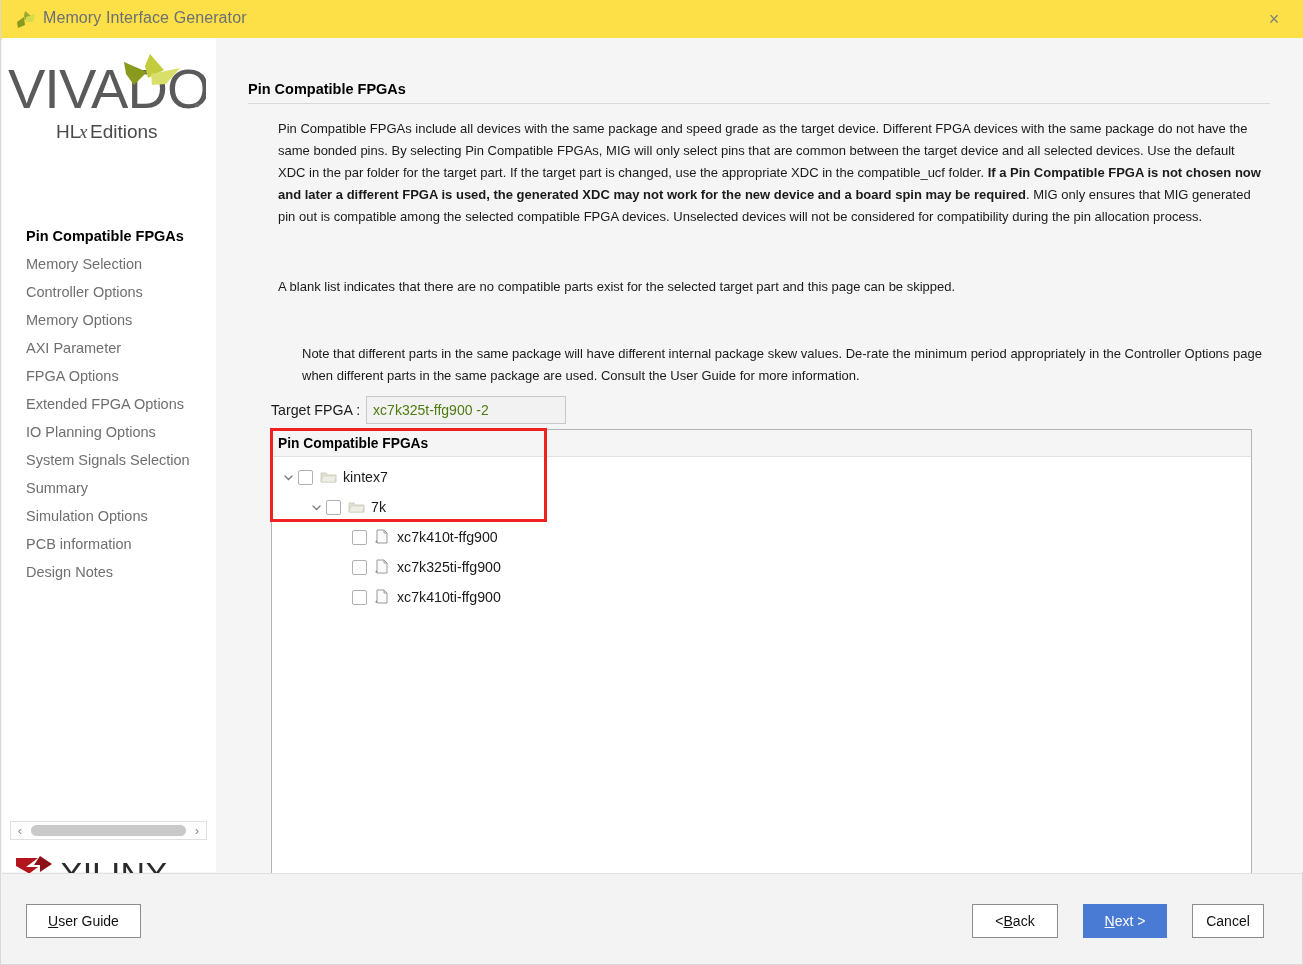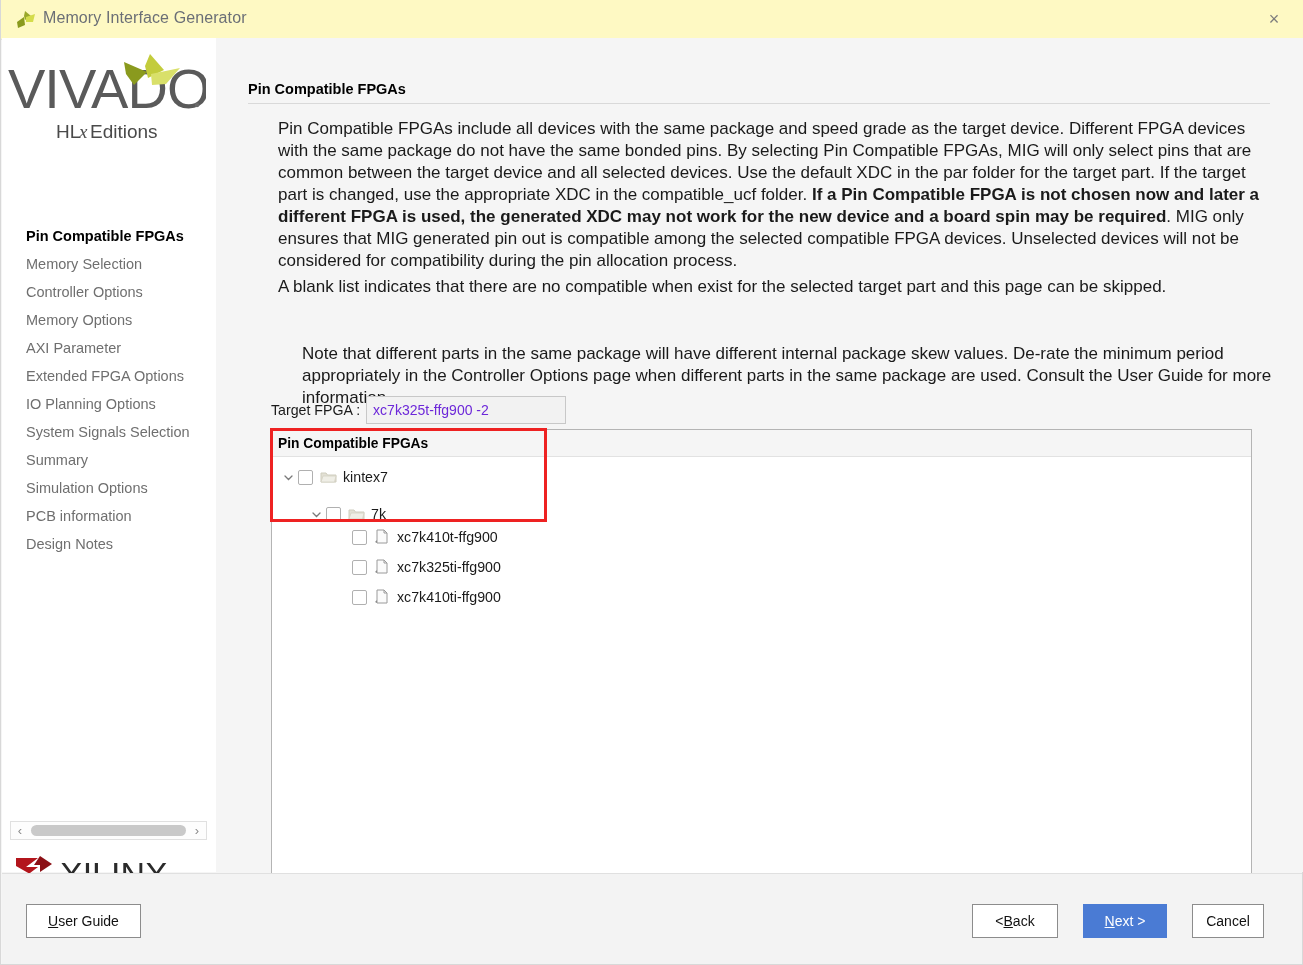--- a/index.html
+++ b/index.html
@@ -18,21 +18,21 @@
     background: #f5f5f5;
     border-left: 1px solid #d8d8d8;
     border-right: 1px solid #d8d8d8;
     border-bottom: 1px solid #d8d8d8;
   }
 
   
   #titlebar {
     position: absolute; left: 0; top: 0;
     width: 1303px; height: 40px;
-    background: #fef9c3;
+    background: #fde047;
     border-bottom: 1px solid #e3e3e3;
   }
   #titlebar-icon {
     position: absolute; left: 14px; top: 8px;
     width: 22px; height: 22px;
   }
   #titlebar-title {
     position: absolute; left: 42px; top: 9px;
     font-size: 16px; color: #6b6f76;
     letter-spacing: .1px;
@@ -111,42 +111,42 @@
   #title-rule {
     position: absolute; left: 32px; top: 65px;
     width: 1022px; height: 1px;
     background: #d9d9d9;
   }
 
   .body-para {
     position: absolute;
     left: 62px;
     width: 985px;
-    font-size: 17px;
+    font-size: 13px;
     color: #1a1a1a;
     line-height: 22px;
   }
   #para-1 { top: 80px; }
   #para-2 { top: 238px; }
   #para-3 { top: 305px; margin-left: 24px; }
   .body-para b { font-weight: bold; }
 
   
   #target-row {
     position: absolute; left: 55px; top: 358px;
     display: flex; align-items: center;
   }
   #target-label {
     font-size: 14.2px; color: #1a1a1a; margin-right: 6px;
   }
   #target-input {
     width: 200px; height: 28px;
     border: 1px solid #c8c8c8;
     background: #f2f2f2;
-    color: #6d28d9;
+    color: #4d7c0f;
     font-family: "Liberation Sans", sans-serif;
     font-size: 14px;
     padding: 0 6px;
   }
 
   
   #tree-panel {
     position: absolute; left: 55px; top: 391px;
     width: 981px; height: 464px;
     background: #ffffff;
@@ -164,21 +164,21 @@
 
   .tree-row {
     display: flex; align-items: center;
     height: 30px;
     font-size: 14.2px;
     color: #1a1a1a;
     cursor: pointer;
     white-space: nowrap;
   }
   .tree-row.indent-0 { padding-left: 8px; }
-  .tree-row.indent-1 { padding-left: 36px; align-items: flex-end; }
+  .tree-row.indent-1 { padding-left: 36px; }
   .tree-row.indent-2 { padding-left: 80px; }
 
   .twisty {
     width: 16px; height: 16px;
     display: flex; align-items: center; justify-content: center;
     color: #7a7a7a; font-size: 11px;
     cursor: pointer;
     user-select: none;
     margin-right: 2px;
   }
@@ -267,20 +267,21 @@
         <text x="84" y="88" font-family="Liberation Sans, sans-serif" font-size="19" fill="#4a4a4a">Editions</text>
       </svg>
     </div>
 
     <div id="nav-list">
       <div class="nav-item active">Pin Compatible FPGAs</div>
       <div class="nav-item">Memory Selection</div>
       <div class="nav-item">Controller Options</div>
       <div class="nav-item">Memory Options</div>
       <div class="nav-item">AXI Parameter</div>
+      <div class="nav-item">FPGA Options</div>
       <div class="nav-item">Extended FPGA Options</div>
       <div class="nav-item">IO Planning Options</div>
       <div class="nav-item">System Signals Selection</div>
       <div class="nav-item">Summary</div>
       <div class="nav-item">Simulation Options</div>
       <div class="nav-item">PCB information</div>
       <div class="nav-item">Design Notes</div>
     </div>
 
     <div id="sidebar-scrollbar">
@@ -303,21 +304,21 @@
 
   <div id="main">
 
     <div id="page-title">Pin Compatible FPGAs</div>
     <div id="title-rule"></div>
 
     <div id="para-1" class="body-para">
       <span>Pin Compatible FPGAs include all devices with the same package and speed grade as the target device. Different FPGA devices with the same package do not have the same bonded pins. By selecting Pin Compatible FPGAs, MIG will only select pins that are common between the target device and all selected devices. Use the default XDC in the par folder for the target part. If the target part is changed, use the appropriate XDC in the compatible_ucf folder. </span><b>If a Pin Compatible FPGA is not chosen now and later a different FPGA is used, the generated XDC may not work for the new device and a board spin may be required</b><span>. MIG only ensures that MIG generated pin out is compatible among the selected compatible FPGA devices. Unselected devices will not be considered for compatibility during the pin allocation process.</span>
     </div>
 
-    <div id="para-2" class="body-para">A blank list indicates that there are no compatible when exist for the selected target part and this page can be skipped.</div>
+    <div id="para-2" class="body-para">A blank list indicates that there are no compatible parts exist for the selected target part and this page can be skipped.</div>
     <div id="para-3" class="body-para">Note that different parts in the same package will have different internal package skew values. De-rate the minimum period appropriately in the Controller Options page when different parts in the same package are used. Consult the User Guide for more information.</div>
 
     <div id="target-row">
       <span id="target-label">Target FPGA :</span>
       <input id="target-input" type="text" readonly="" value="xc7k325t-ffg900 -2" style="">
     </div>
 
     <div id="tree-panel">
       <div id="tree-header">Pin Compatible FPGAs</div>
 

